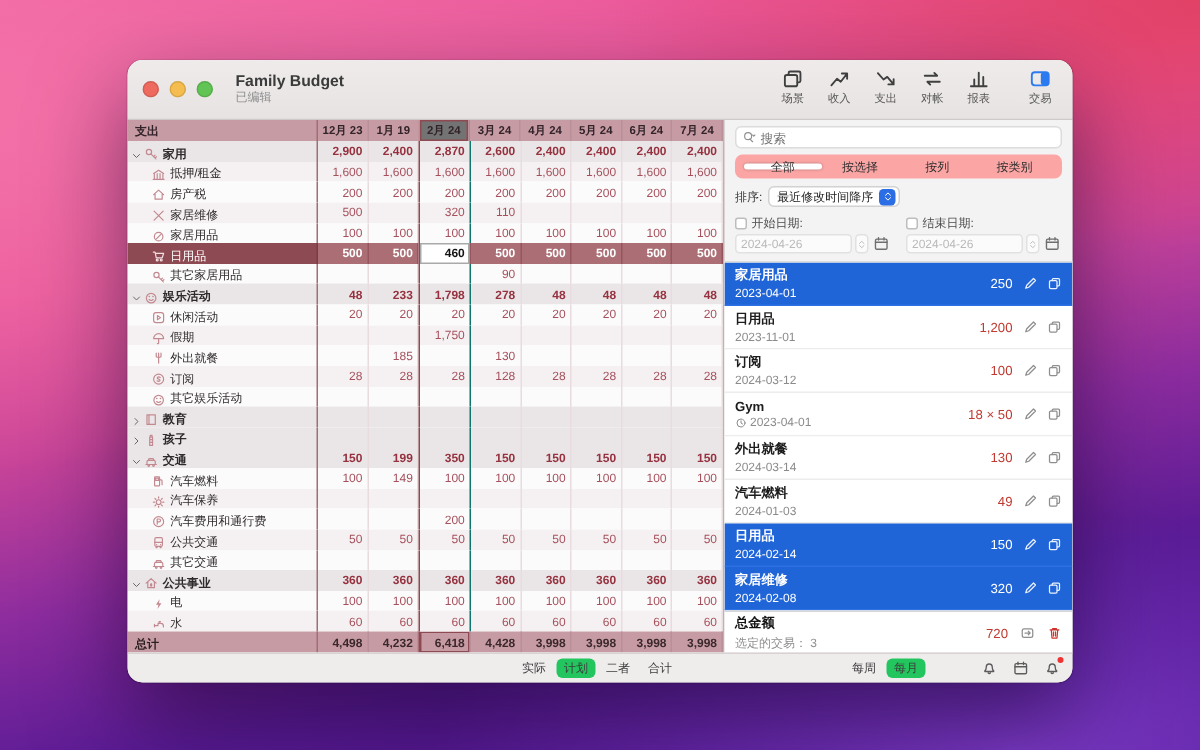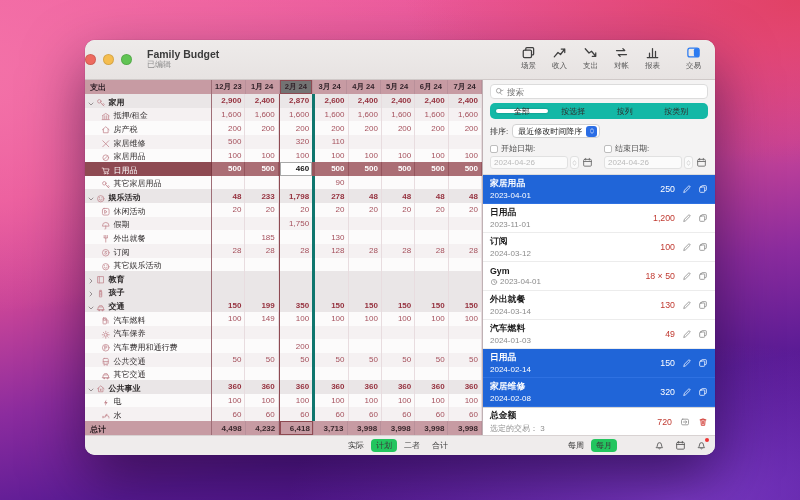--- a/index.html
+++ b/index.html
@@ -4,21 +4,21 @@
 <style>
   *{margin:0;padding:0;box-sizing:border-box;font-family:"Liberation Sans","DejaVu Sans",sans-serif;-webkit-font-smoothing:antialiased}
   html,body{width:800px;height:500px;overflow:hidden}
   body{position:relative;background:
     radial-gradient(90% 60% at 100% 0%, rgba(224,62,92,.85) 0%, rgba(224,62,92,0) 55%),
     radial-gradient(120% 80% at -10% 15%, rgba(245,118,170,.9) 0%, rgba(245,118,170,0) 60%),
     radial-gradient(70% 45% at 85% 100%, rgba(139,70,216,.75) 0%, rgba(139,70,216,0) 70%),
     linear-gradient(168deg,#ef5f9f 0%,#e75399 30%,#c84498 46%,#8c2c9e 62%,#5a1b95 78%,#471188 100%);}
   .window{position:absolute;left:85px;top:40px;width:630px;height:415px;border-radius:10px;overflow:hidden;background:#fff;box-shadow:0 25px 60px rgba(20,0,40,.55),0 0 1px rgba(0,0,0,.4);display:flex;flex-direction:column}
   
-  .titlebar{height:40px;flex:none;background:linear-gradient(#eeebea,#e7e3e2);border-bottom:1px solid #cfc9c8;display:flex;align-items:center;position:relative;}
+  .titlebar{height:40px;flex:none;background:linear-gradient(#eeebea,#e7e3e2);border-bottom:1px solid #cfc9c8;display:flex;align-items:center;position:relative;padding-left:10px}
   .tl{width:11px;height:11px;border-radius:50%;margin-right:7px;border:1px solid rgba(0,0,0,.12)}
   .tl.r{background:#ee6a5f}.tl.y{background:#f5bd4f}.tl.g{background:#61c454}
   .titleblock{margin-left:8px;line-height:1.1}
   .wtitle{font-size:10.5px;font-weight:bold;color:#3b3b3b}
   .wsub{font-size:8px;color:#8d8d8d}
   .toolbar{position:absolute;right:6px;top:3px;display:flex}
   .tool{width:31px;display:flex;flex-direction:column;align-items:center;justify-content:center;color:#3f3f3f;padding-top:2px;border-radius:5px}
   .tool .ic{width:15px;height:15px}
   .tool .tname{font-size:7.5px;color:#565656;margin-top:1px}
   .tool.active{margin-left:10px;color:#2b7af0}
@@ -34,36 +34,36 @@
   .trow.alt{background:#f5f1f2}
   .trow.group{background:#eae6e7}
   .rlabel{width:127px;flex:none;display:flex;align-items:flex-end;border-right:1px solid #9f6e77;color:#2f2b2c;font-size:8px;overflow:hidden;white-space:nowrap}
   .trow.group .rlabel{font-weight:bold}
   .chev{width:8px;height:8px;flex:none;margin-left:2px;color:#6d6366;display:inline-flex}
   .chev.empty{visibility:hidden}
   .ric{width:9.5px;height:9.5px;flex:none;margin:0 3px 0 1px;color:#c38990;display:inline-flex}
   .trow.child .rlabel{padding-left:5px}
   .cell{flex:1;display:flex;align-items:center;justify-content:flex-end;padding-right:3px;font-size:8px;color:#a5505c;border-right:1px solid #e8dcdf}
   .trow.group .cell{color:#96323f;font-weight:bold}
-  .cell.selcol{border-left:1px solid #8e4a52;border-right:3px solid #0f766e}
+  .cell.selcol{border-left:1px solid #8e4a52;border-right:1px solid #0f766e}
   .trow.sel{background:#ab6e75}
   .trow.sel .rlabel{background:#8e4a52;color:#fff;border-right-color:#7c3a42}
   .trow.sel .ric{color:#f3dfe1}
   .trow.sel .cell{color:#fff;font-weight:bold;border-right-color:#96555d}
   .trow.sel .cell.edit{background:#fff;color:#141414;box-shadow:inset 0 0 0 1px #a9a9a9}
   .tfoot{height:14px;flex:none;display:flex;background:#c79ba3}
   .tfoot .rlabel{font-weight:bold;color:#2c1f24;padding-left:5px;border-right-color:#9f6e77}
   .tfoot .cell{color:#3a282d;font-weight:bold;border-right:1px solid #b9909a}
   .tfoot .cell.selcol{box-shadow:inset 0 0 0 1px #8e4a52}
   
   .panel{flex:1;border-left:1px solid #bfb1b4;background:#f4f3f3;display:flex;flex-direction:column;min-width:0}
   .searchrow{margin:4px 7px 4px;height:15px;flex:none;background:#fff;border:1px solid #dcdcdc;border-radius:4px;display:flex;align-items:center;padding:0 4px;color:#8f8f8f}
   .searchrow .ic{width:9px;height:9px;flex:none}
   .searchrow input{flex:1;border:none;outline:none;background:transparent;font-size:8.5px;color:#666;margin-left:3px;min-width:0}
-  .tabs{margin:0 7px;height:16px;flex:none;background:#14b8a6;border-radius:5px;display:flex;padding:6px}
+  .tabs{margin:0 7px;height:16px;flex:none;background:#fca5a5;border-radius:5px;display:flex;padding:6px}
   .tab{flex:1;display:flex;align-items:center;justify-content:center;font-size:8px;color:#2e2e2e;border-radius:4px;position:relative}
   .tab + .tab::before{content:"";position:absolute;left:0;top:3px;bottom:3px;width:1px;background:#cfcecf}
   .tab.on{background:#fff;box-shadow:0 0 2px rgba(0,0,0,.3)}
   .tab.on::before,.tab.on + .tab::before{display:none}
   .sortrow{margin:5px 7px 0;flex:none;display:flex;align-items:center;font-size:8px;color:#333}
   .popup{margin-left:4px;background:#fff;border:1px solid #d2d2d2;border-radius:4px;display:flex;align-items:center;height:14px;padding:0 2px 0 5px}
   .popup .pv{font-size:8px;color:#1f1f1f;margin-right:4px}
   .cap{width:11px;height:11px;background:#2a6de5;border-radius:3px;color:#fff;display:inline-flex;align-items:center;justify-content:center}
   .cap .ic{width:8px;height:8px}
   .dates{margin:5px 7px 5px;flex:none;display:flex;gap:10px}
@@ -176,21 +176,21 @@
         </div>
       </div>
   </div>
 
   <div class="content">
 
     <div class="table-area">
       <div class="thead" id="thead">
         <div class="corner">支出</div>
       <div class="mcol">12月 23</div>
-          <div class="mcol">1月 24</div>
+          <div class="mcol">1月 19</div>
           <div class="mcol selcol">2月 24</div>
           <div class="mcol">3月 24</div>
           <div class="mcol">4月 24</div>
           <div class="mcol">5月 24</div>
           <div class="mcol">6月 24</div>
           <div class="mcol">7月 24</div>
         </div>
       <div class="tbody" id="tbody">
           <div class="trow group">
             <div class="rlabel">
@@ -693,21 +693,21 @@
             <div class="cell">60</div>
             <div class="cell">60</div>
             <div class="cell">60</div>
           </div>
         </div>
       <div class="tfoot" id="tfoot">
         <div class="rlabel">总计</div>
       <div class="cell">4,498</div>
           <div class="cell">4,232</div>
           <div class="cell selcol">6,418</div>
-          <div class="cell">3,713</div>
+          <div class="cell">4,428</div>
           <div class="cell">3,998</div>
           <div class="cell">3,998</div>
           <div class="cell">3,998</div>
           <div class="cell">3,998</div>
         </div>
     </div>
 
     <div class="panel">
       <div class="searchrow">
         <span class="ic" id="searchic">

